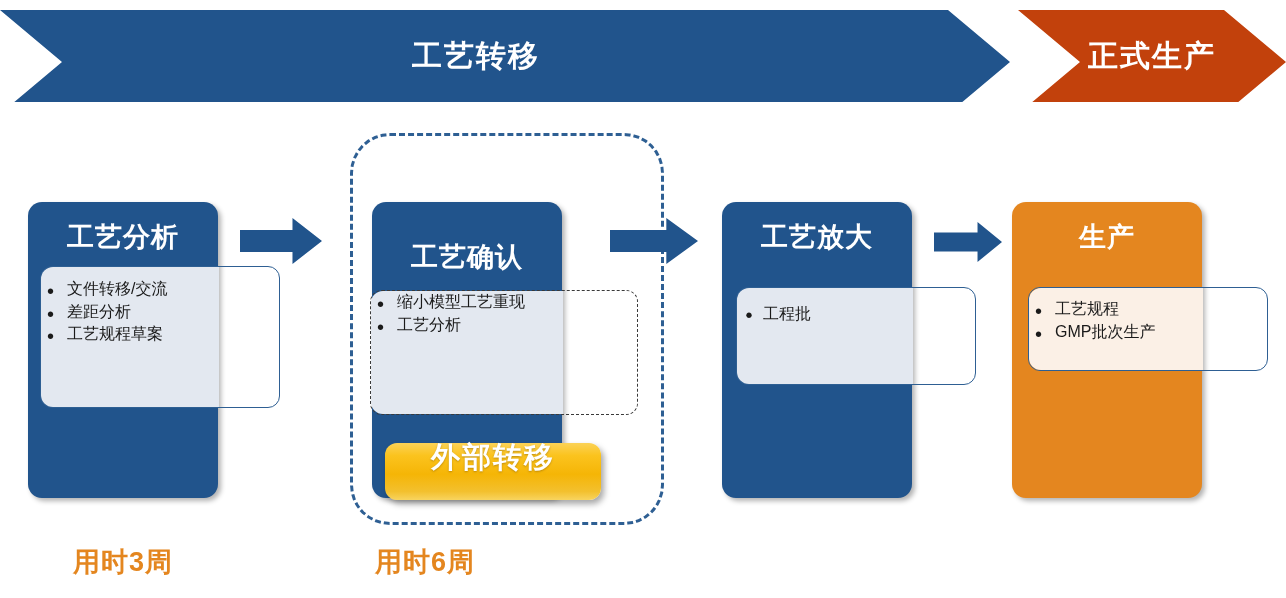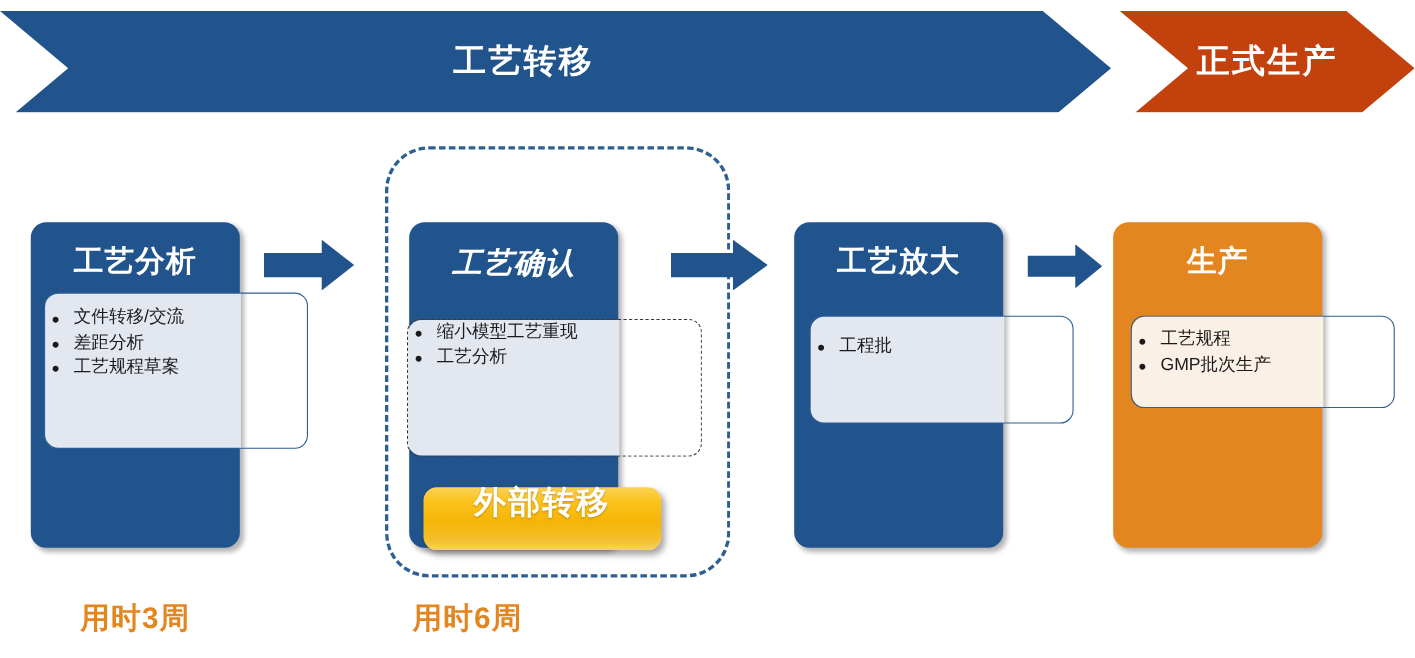--- a/index.html
+++ b/index.html
@@ -199,39 +199,39 @@
   <ul style="padding-top:11px;">
     <li>文件转移/交流</li>
     <li>差距分析</li>
     <li>工艺规程草案</li>
   </ul>
 </div>
 
 <div class="arrow" style="left:240px; top:218px; width:82px; height:46px;"></div>
 
 <div class="stage stage-blue" style="left:372px; top:202px; width:190px; height:296px;">
-  <span class="stage-title" style="top:24px;font-style:italic;">工艺确认</span>
+  <span class="stage-title" style="top:42px;">工艺确认</span>
 </div>
 <div class="panel panel-dashed" style="left:370px; top:290px; width:268px; height:125px;">
   <div class="panel-fill fill-cool" style="width:192px;"></div>
   <ul style="">
     <li>缩小模型工艺重现</li>
     <li>工艺分析</li>
   </ul>
 </div>
 <div class="badge" style="left:385px; top:443px; width:216px; height:57px;">
   <span class="badge-label">外部转移</span>
 </div>
 
 <div class="arrow" style="left:610px; top:218px; width:88px; height:46px;"></div>
 
 <div class="stage stage-blue" style="left:722px; top:202px; width:190px; height:296px;">
   <span class="stage-title" style="top:22px;">工艺放大</span>
 </div>
-<div class="panel panel-solid" style="left:736px; top:287px; width:240px; height:98px;">
+<div class="panel panel-solid" style="left:736px; top:287px; width:240px; height:98px;font-family:Liberation Mono, monospace;">
   <div class="panel-fill fill-cool" style="width:176px;"></div>
   <ul style="padding-top:16px;">
     <li>工程批</li>
   </ul>
 </div>
 
 <div class="arrow" style="left:934px; top:222px; width:68px; height:40px;"></div>
 
 <div class="stage stage-orange" style="left:1012px; top:202px; width:190px; height:296px;">
   <span class="stage-title" style="top:22px;">生产</span>

